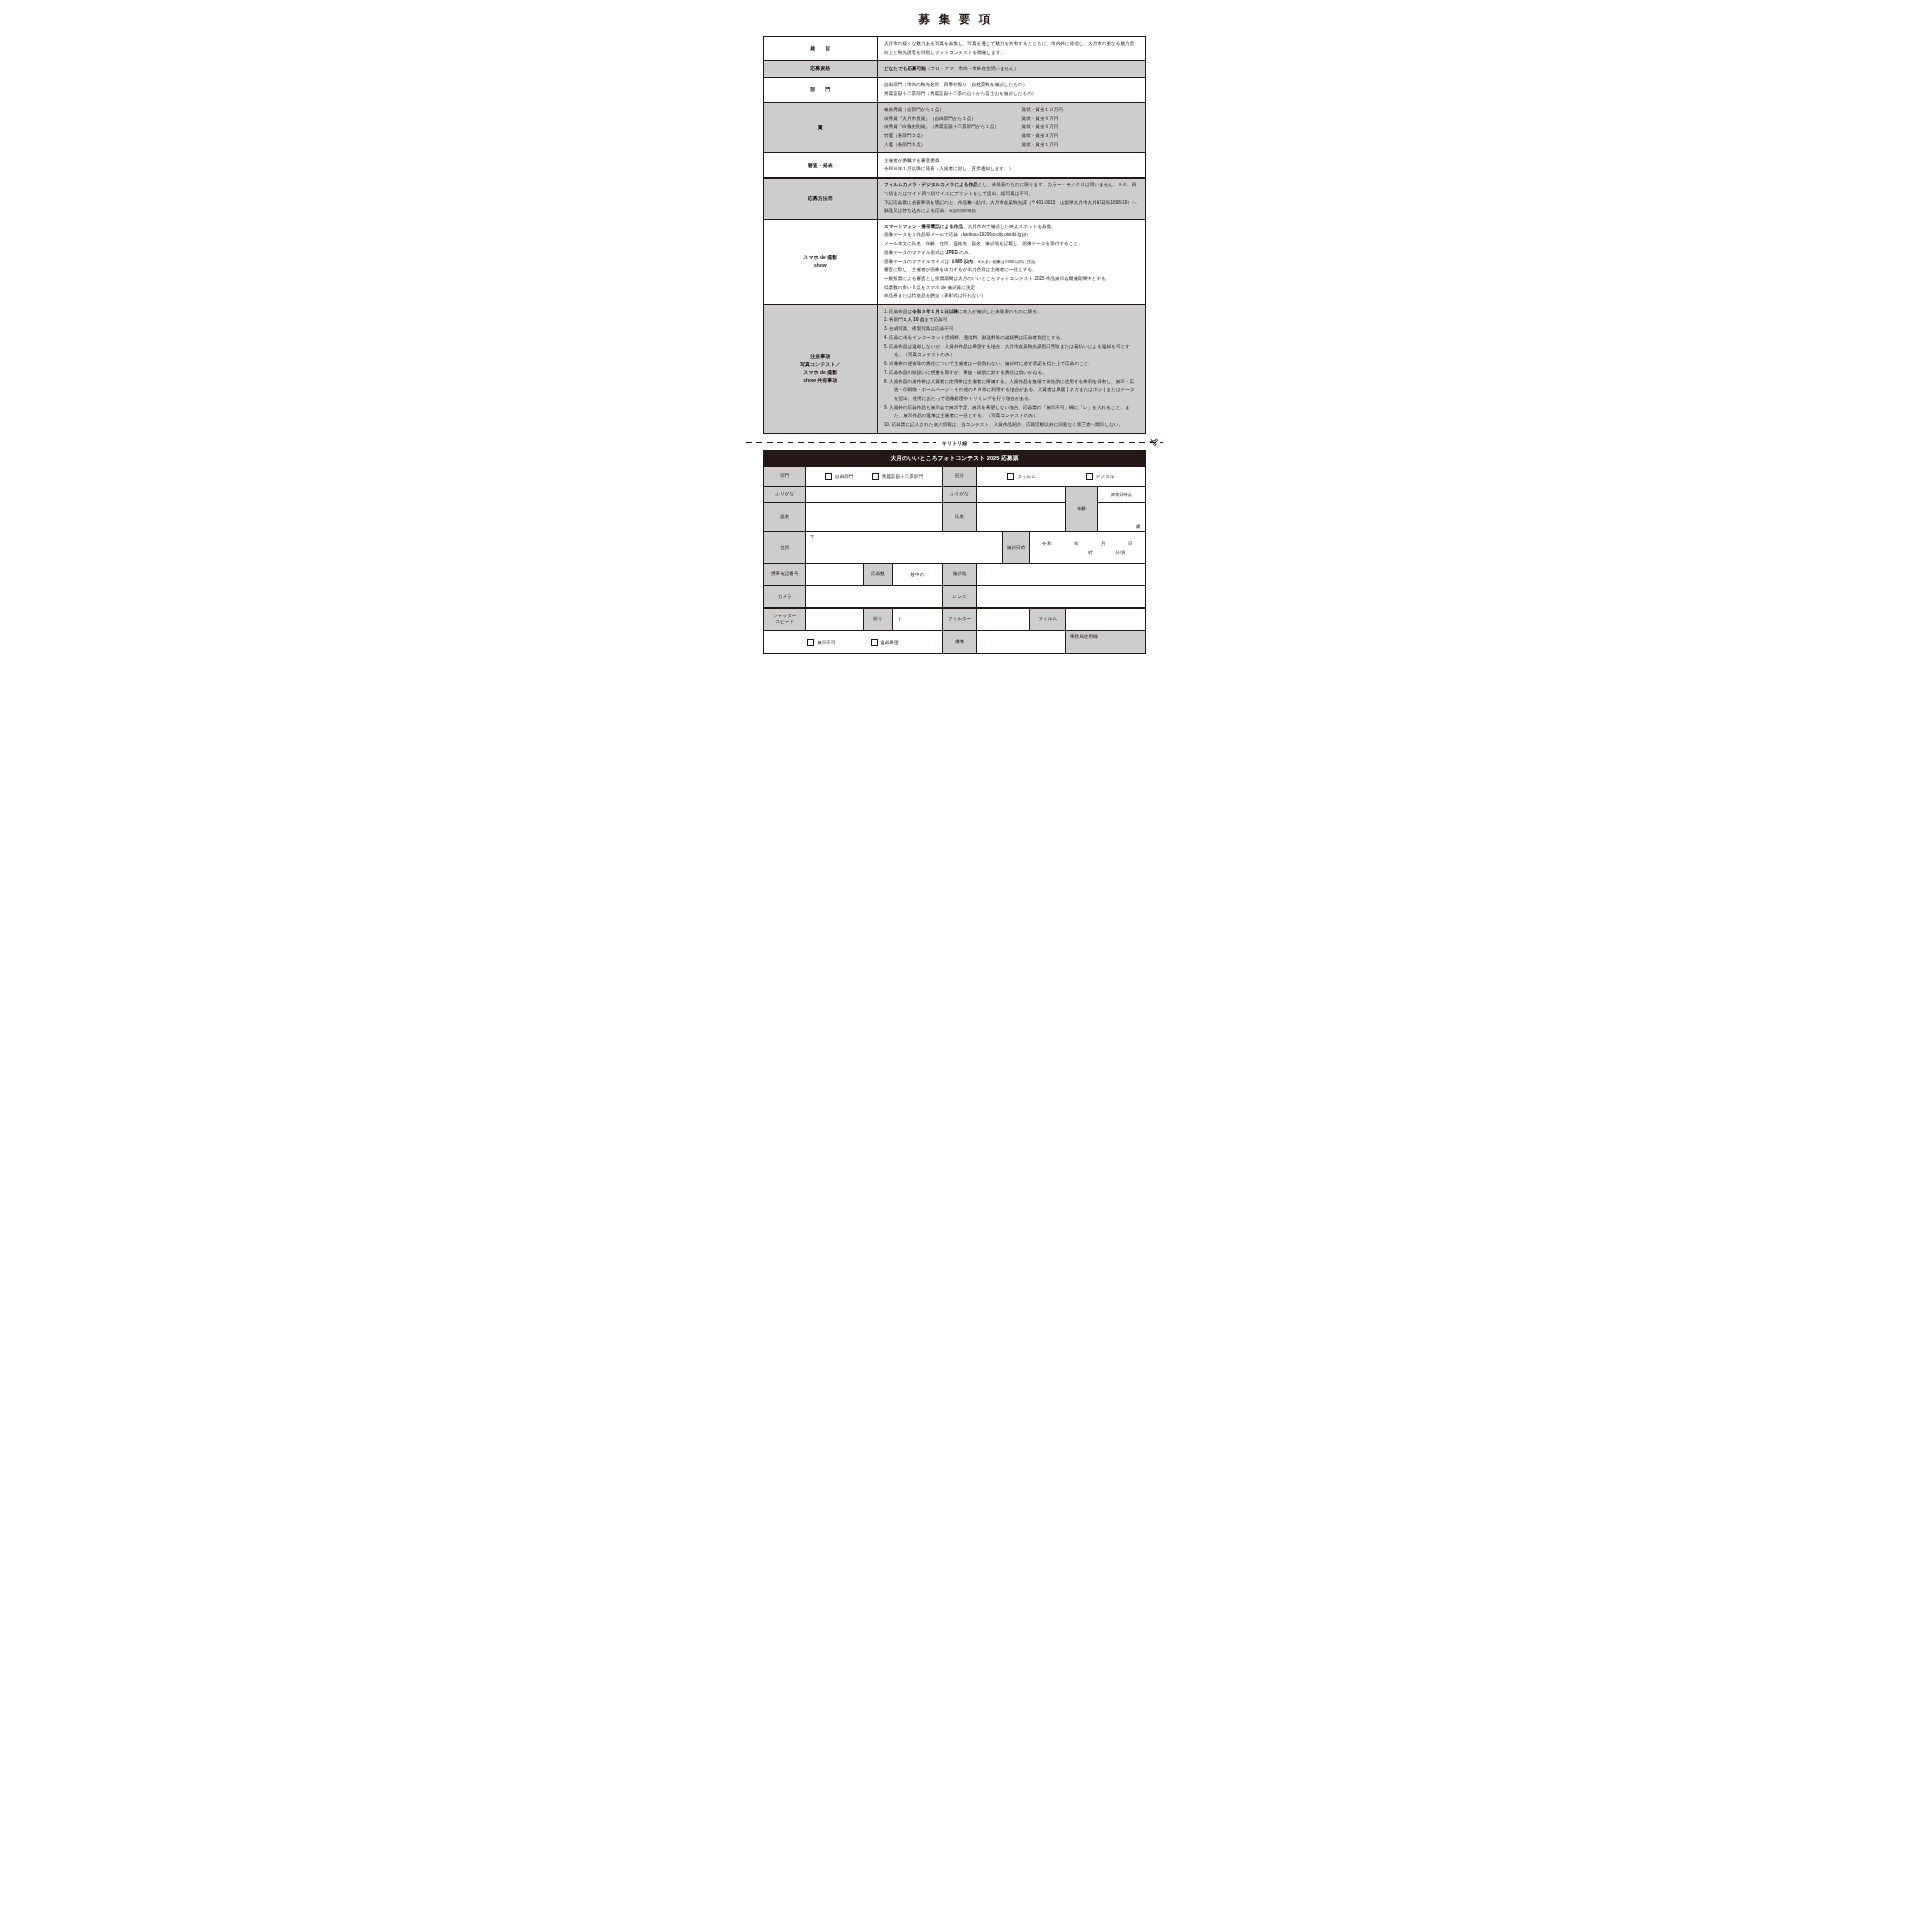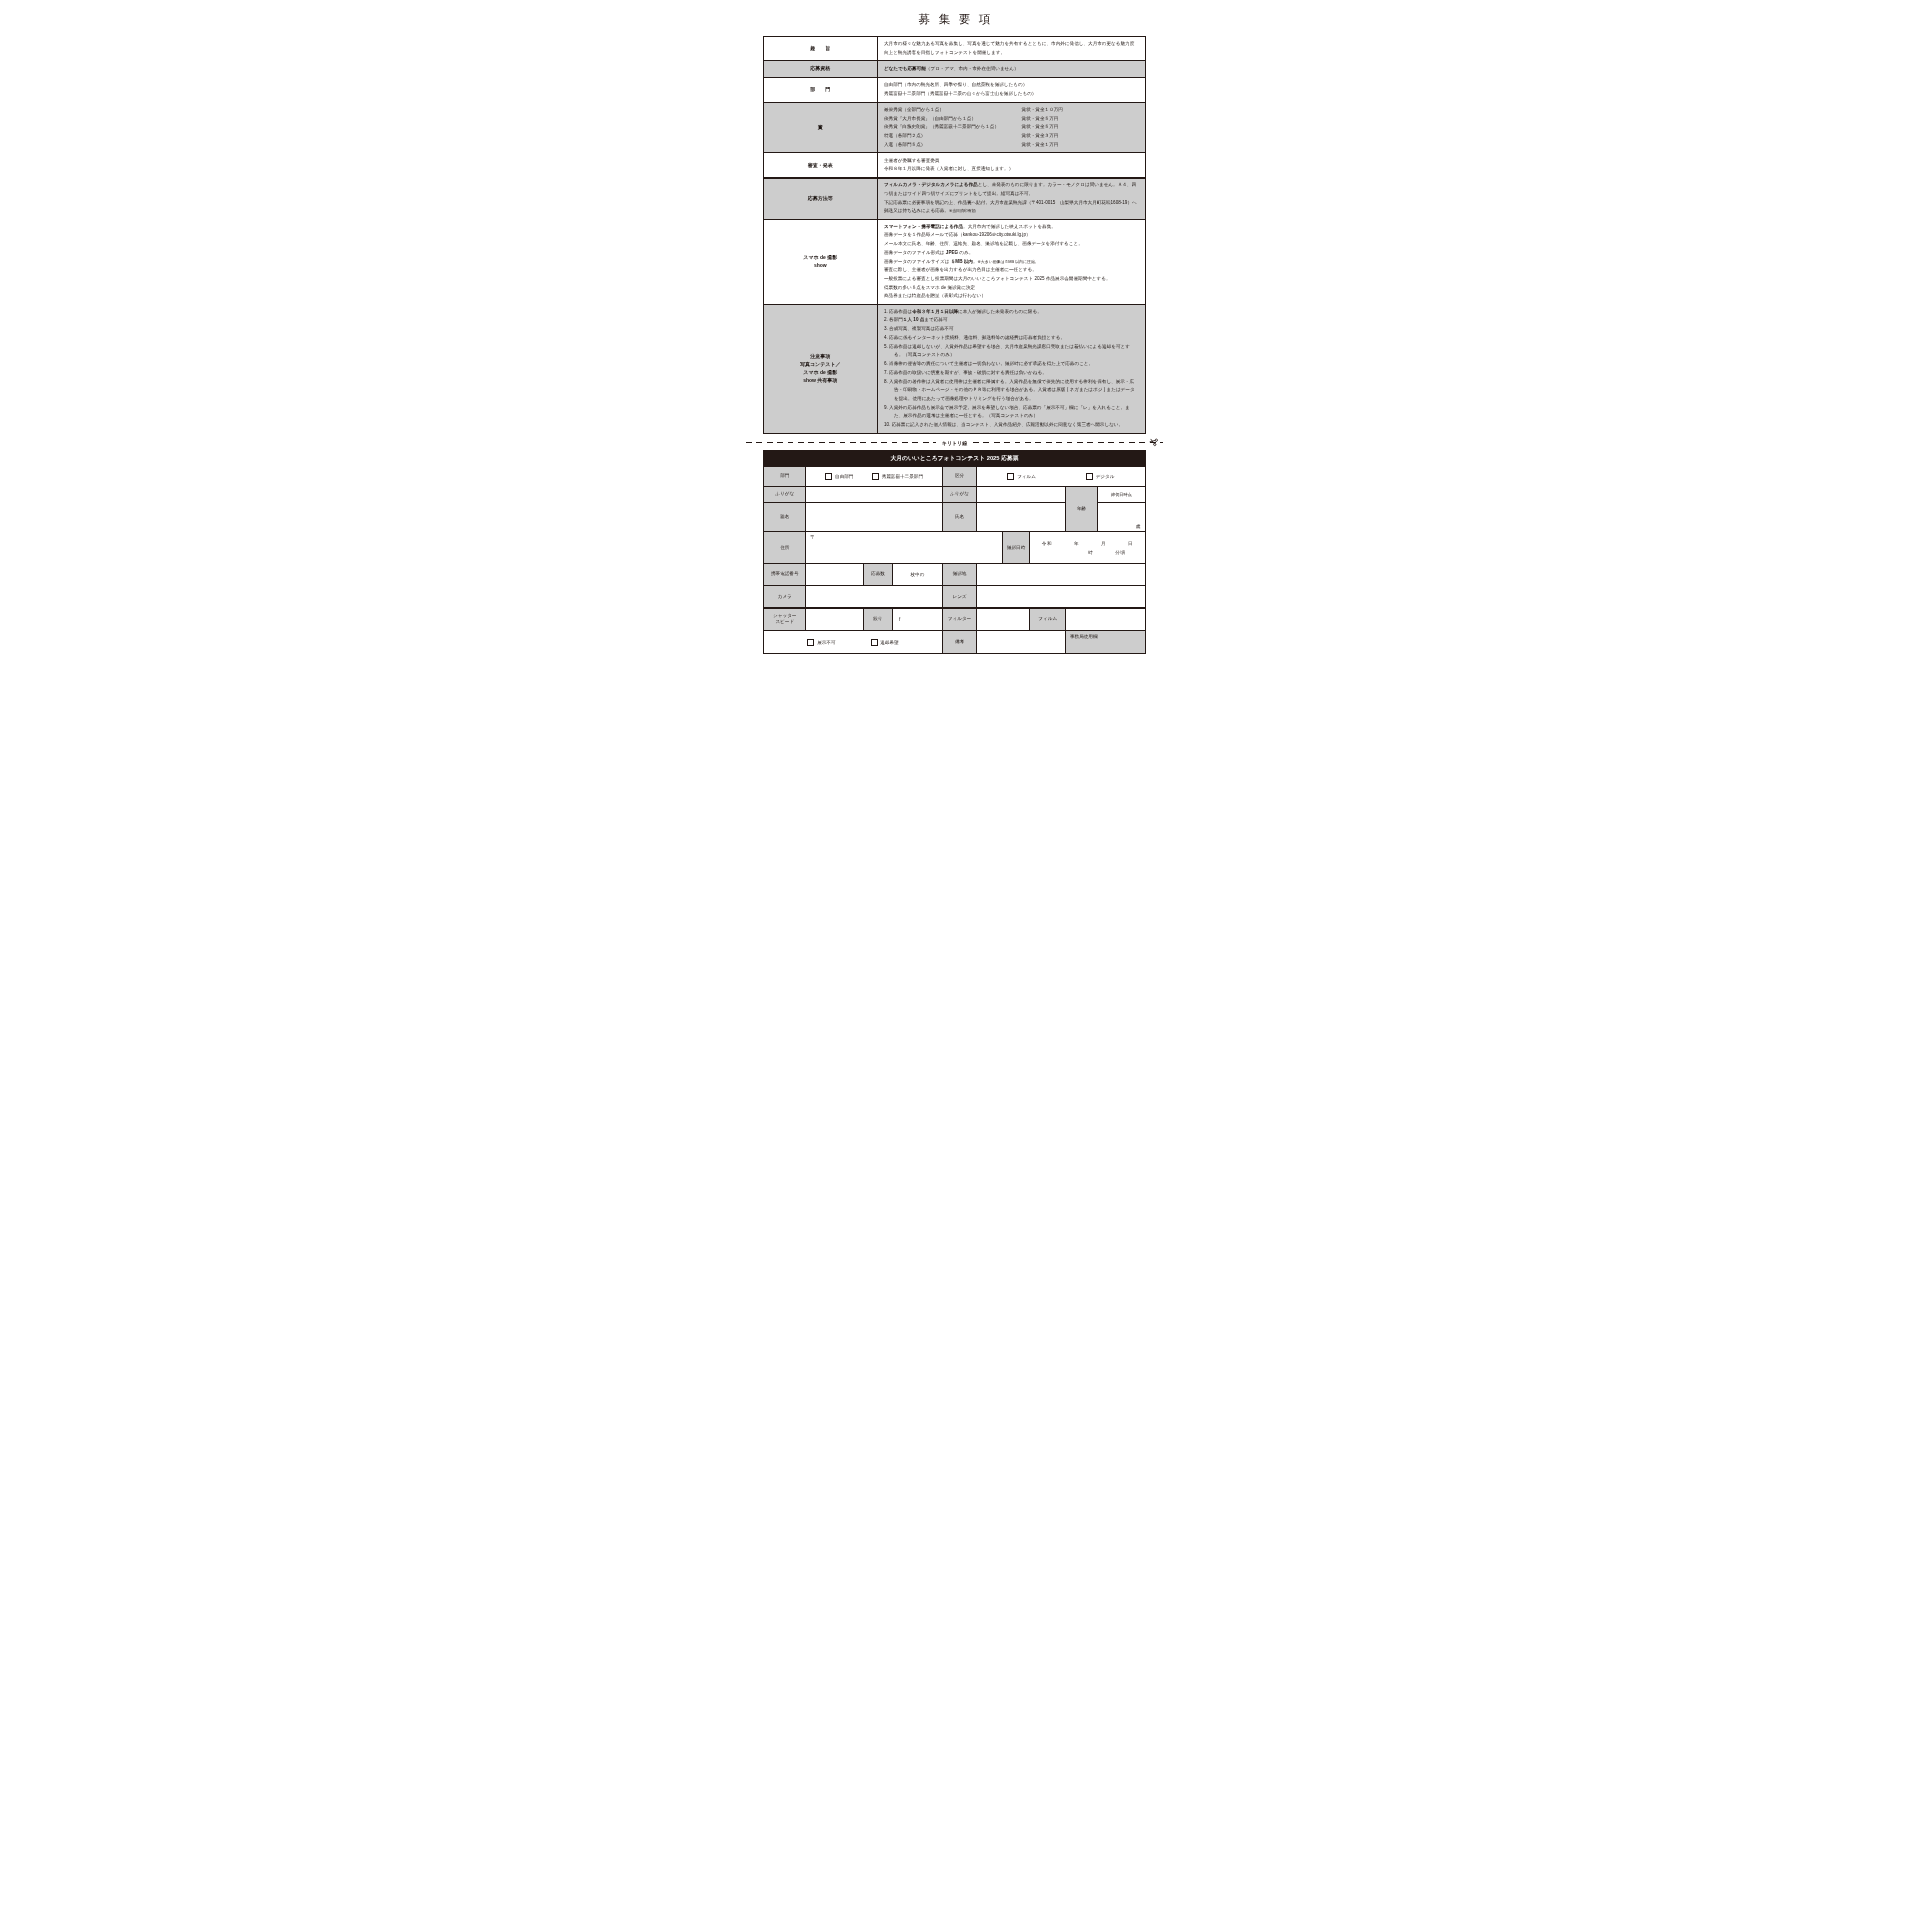--- a/index.html
+++ b/index.html
@@ -1,18 +1,18 @@
 <!DOCTYPE html>
 <html style="font-size:6.2px"><head>
 <meta charset="utf-8">
 <style>
   html,body{margin:0;padding:0;background:#fff;}
   body{font-family:"Liberation Sans","DejaVu Sans",sans-serif;color:#1d1512;-webkit-font-smoothing:antialiased;}
   .page{width:425px;margin:0 auto;padding:10px 21px 13px;box-sizing:border-box;background:#fff;}
-  .page-title{text-align:center;font-size:11.6px;font-weight:400;letter-spacing:8.5px;text-indent:8.5px;margin:2.3px 0 9.2px;color:#231815;}
+  .page-title{text-align:center;font-size:11.6px;font-weight:700;letter-spacing:8.5px;text-indent:8.5px;margin:2.3px 0 9.2px;color:#231815;}
 
   
   .info-table{border:1.2px solid #231815;background:#231815;display:flex;flex-direction:column;gap:1.2px;}
   .info-row{display:flex;gap:1.2px;}
   .info-head{flex:0 0 108px;display:flex;flex-direction:column;justify-content:center;align-items:center;
     text-align:center;font-weight:bold;font-size:5px;line-height:1.55;padding:2.3px 2.3px;}
   .info-body{flex:1;display:flex;flex-direction:column;justify-content:center;
     font-size:4.6px;line-height:1.9;padding:2.7px 6.2px;}
   .bg-white .info-head,.bg-white .info-body{background:#ffffff;}
   .bg-gray .info-head,.bg-gray .info-body{background:#cdcdcd;}

